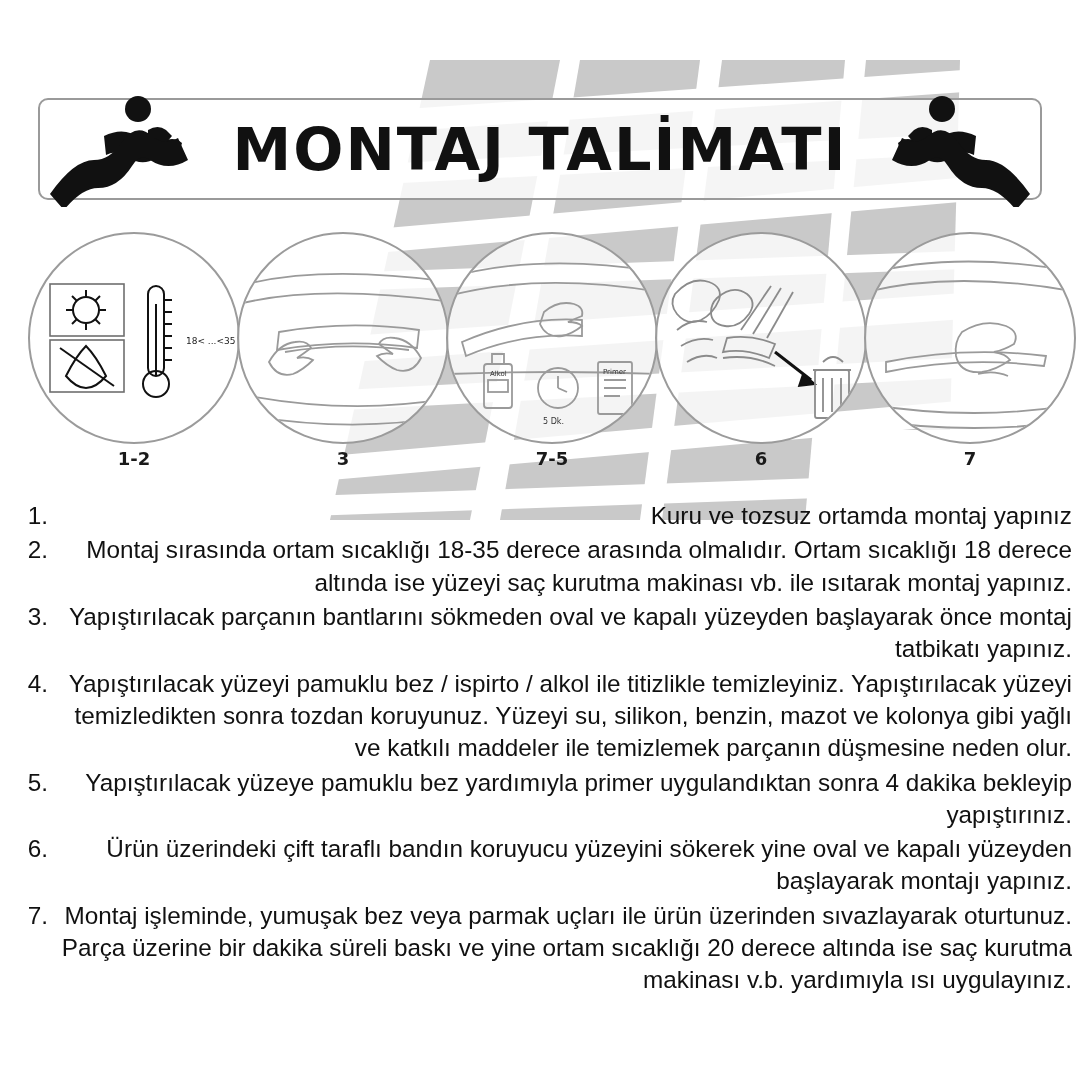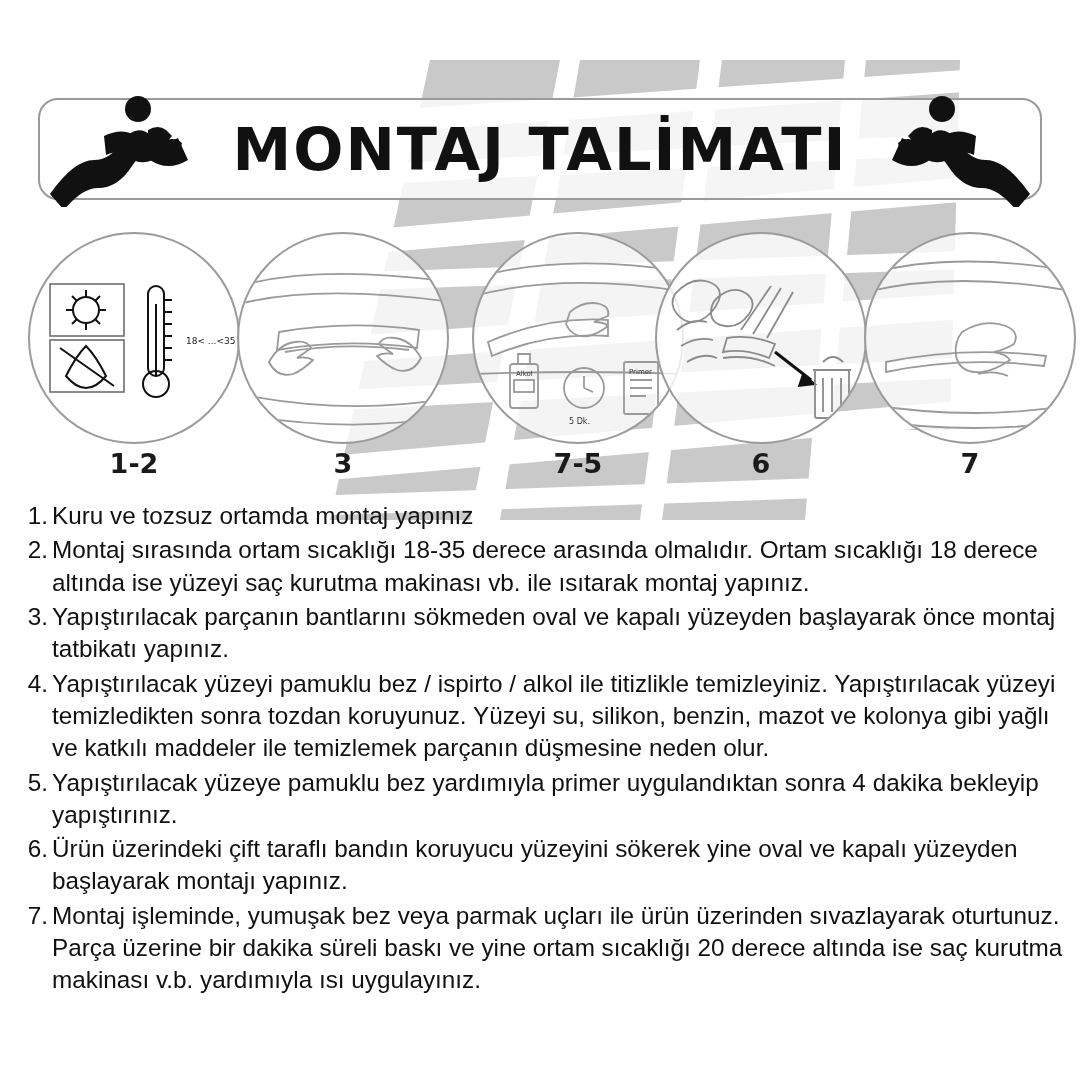--- a/index.html
+++ b/index.html
@@ -27,21 +27,21 @@
   }
 
   
   .title-plate {
     position: absolute;
     left: 38px;
     top: 98px;
     width: 1004px;
     height: 102px;
     border: 2px solid #9a9a9a;
-    border-radius: 20px;
+    border-radius: 10px;
     background: rgba(255,255,255,0.82);
     box-sizing: border-box;
     z-index: 3;
   }
   .title-text {
     position: absolute;
     left: 0;
     top: 0;
     width: 100%;
     height: 100%;
@@ -91,21 +91,21 @@
     box-sizing: border-box;
     overflow: hidden;
   }
   .step .circle svg { display: block; }
   .step .caption {
     position: absolute;
     left: 0;
     top: 216px;
     width: 212px;
     text-align: center;
-    font-size: 27px;
+    font-size: 18px;
     font-weight: bold;
     color: #1a1a1a;
     font-family: "DejaVu Sans", sans-serif;
   }
 
   
   .instructions {
     position: absolute;
     left: 14px;
     top: 500px;
@@ -121,21 +121,21 @@
     margin-bottom: 2px;
   }
   .ins-num {
     flex: 0 0 auto;
     width: 34px;
     text-align: right;
     padding-right: 2px;
   }
   .ins-text {
     flex: 1 1 auto;
-    text-align: left;
+    text-align: right;
     padding-left: 2px;
   }
 </style>
 </head>
 <body>
 
 <svg class="watermark" viewBox="0 0 1080 1080" xmlns="http://www.w3.org/2000/svg">
   <g fill="#c9c9c9">
     <path d="M430 60 L560 60 L470 520 L330 520 Z"></path>
     <path d="M580 60 L700 60 L640 520 L500 520 Z"></path>
@@ -224,21 +224,21 @@
           <path d="M40 98 q70 -12 140 -2 l-2 18 q-70 -10 -140 2 z"></path>
           <path d="M46 118 q60 -10 124 -2"></path>
           <path d="M30 128 q10 -18 26 -20 q12 -2 16 6 q-8 6 -14 10 q10 -2 16 2 q-10 10 -20 14 q-16 4 -24 -12 z"></path>
           <path d="M182 124 q-10 -18 -26 -20 q-12 -2 -16 6 q8 6 14 10 q-10 -2 -16 2 q10 10 20 14 q16 4 24 -12 z"></path>
         </g>
       </svg>
     </div>
     <div class="caption">3</div>
   </div>
 
-  <div class="step" style="left:456px;text-decoration:underline;">
+  <div class="step" style="left:430px;text-decoration:underline;">
     <div class="circle">
       <svg viewBox="0 0 212 212" width="212" height="212" xmlns="http://www.w3.org/2000/svg">
         <g stroke="#9a9a9a" fill="none" stroke-width="1.8">
           <path d="M0 44 q90 -26 212 -6"></path>
           <path d="M0 62 q90 -24 212 -4"></path>
           <path d="M14 108 q60 -26 120 -22 l0 16 q-60 -4 -116 20 z"></path>
           <path d="M96 78 q14 -12 30 -8 q10 3 8 12 q-8 3 -14 6 q10 0 14 4 q-10 8 -20 10 q-16 2 -22 -12 z"></path>
           <path d="M0 140 q110 -4 212 0"></path>
           <rect x="36" y="130" width="28" height="44" rx="3"></rect>
           <path d="M44 130 l0 -10 l12 0 l0 10"></path>

